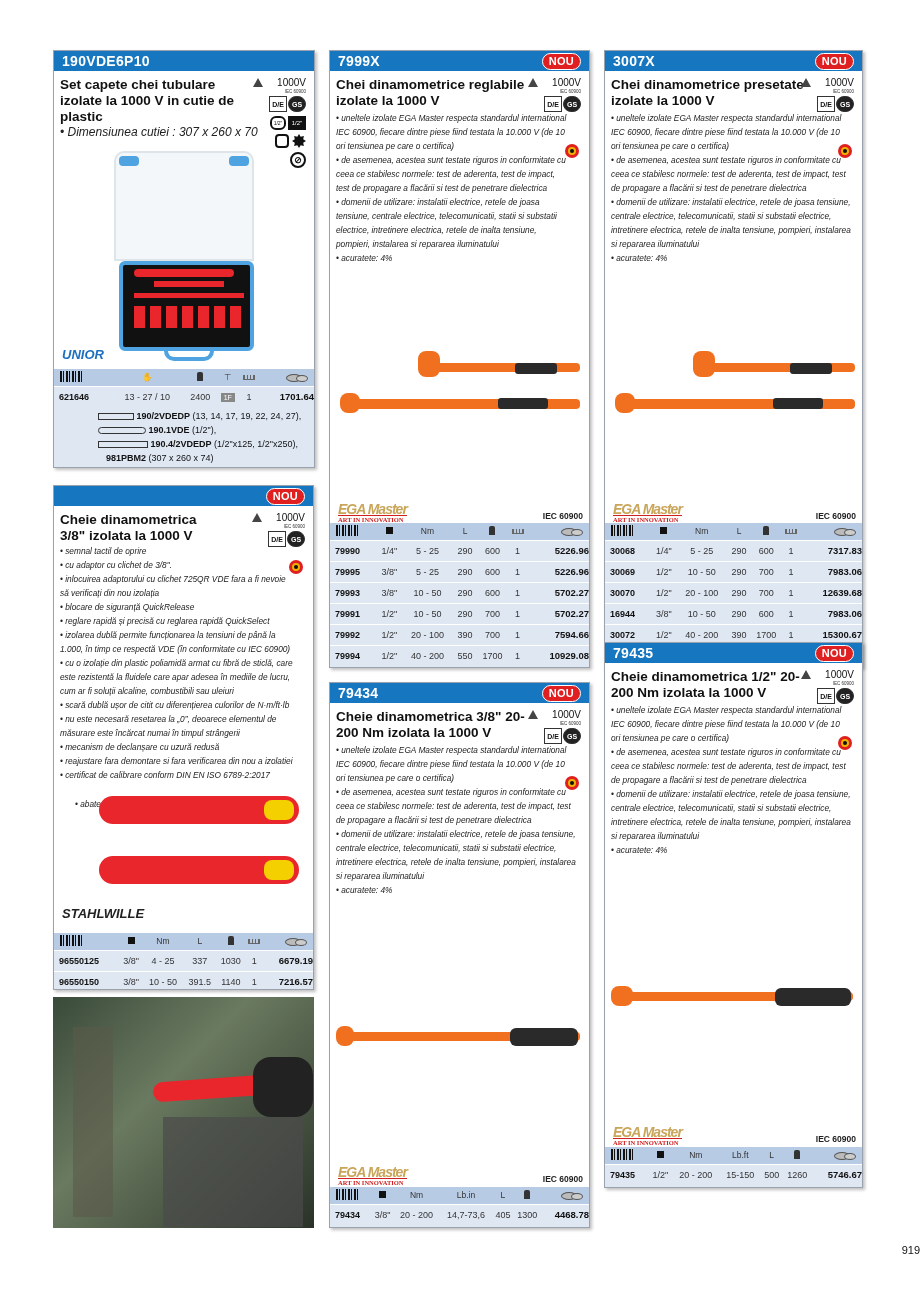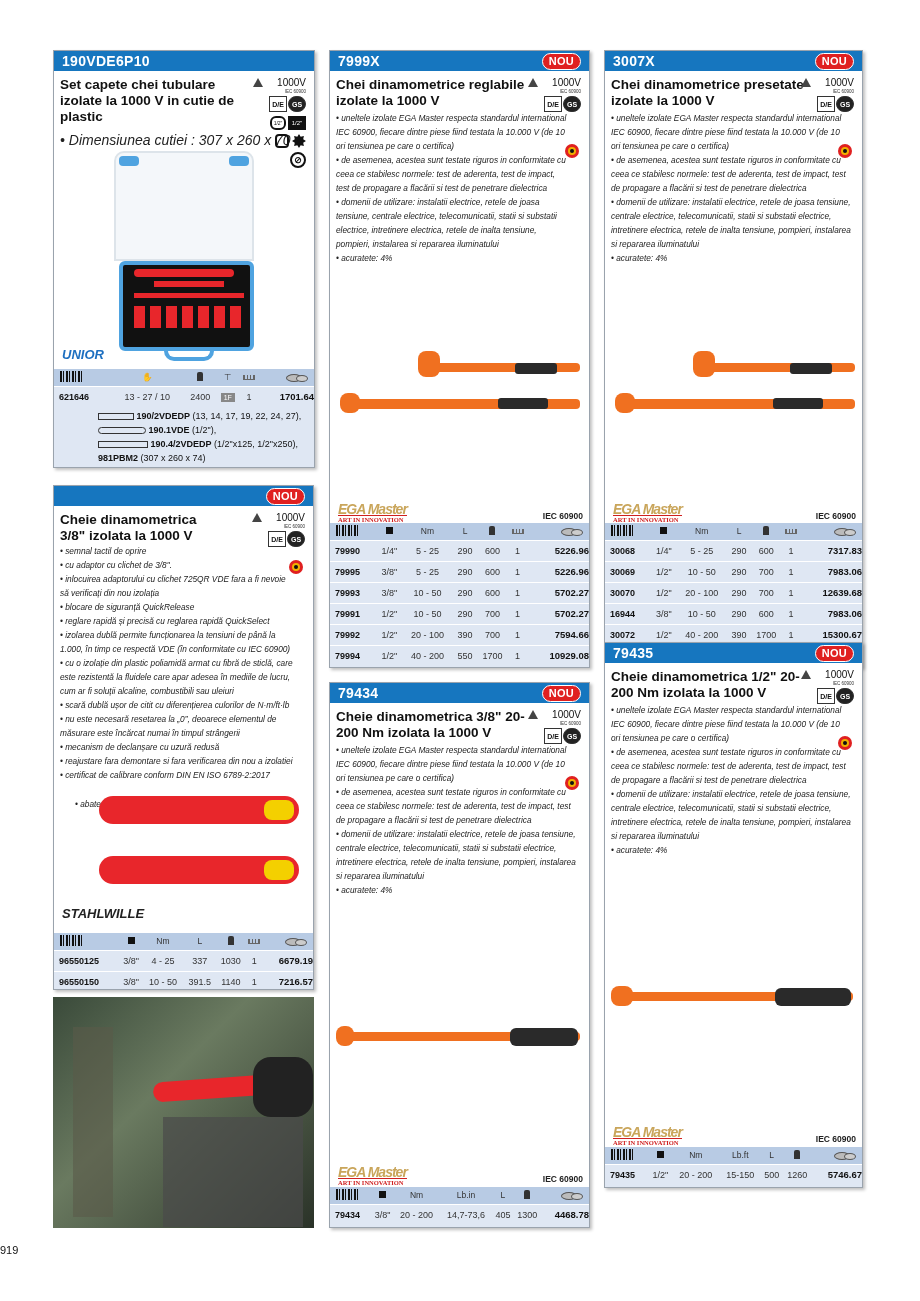--- a/index.html
+++ b/index.html
@@ -32,31 +32,31 @@
 .coins::before{content:"";position:absolute;left:0;top:3px;width:14px;height:6px;border-radius:50%;background:#bbb;border:1px solid #555}
 .coins::after{content:"";position:absolute;left:10px;top:4px;width:10px;height:5px;border-radius:50%;background:#ccc;border:1px solid #555}
 .weight{display:inline-block;width:6px;height:9px;background:#333;border-radius:2px 2px 0 0}
 .ruler{display:inline-block;width:12px;height:5px;border:1px solid #666;border-top:none;background:repeating-linear-gradient(90deg,#666 0 1px,transparent 1px 3px)}
 .egalogo{position:absolute;font-weight:bold}
 .egalogo .ega{font-size:14px;color:#c9a55a;letter-spacing:-1px;font-style:italic}
 .egalogo .art{font-family:"Liberation Serif",serif;font-size:6.5px;color:#d02020;margin-top:-2px;border-top:1px solid #d02020}
 .iecl{position:absolute;font-size:8.5px;font-weight:bold;color:#222}
 .wrench{position:absolute;background:#f07020;border-radius:4px}
 .grip{position:absolute;background:#2a2a2a;border-radius:3px}
-.pagenum{position:absolute;top:1244px;left:0;width:920px;text-align:left;font-size:11px}
+.pagenum{position:absolute;top:1244px;left:0;width:920px;text-align:right;font-size:11px}
 </style>
 </head>
 <body>
 
 <div class="card" style="left:53px;top:50px;width:262px;height:418px">
   <div class="hdr">
       <span>190VDE6P10</span>
     </div>
   <div class="title" style="width:180px">Set capete chei tubulare izolate la 1000 V in cutie de plastic</div>
-  <div class="desc" style="margin-top:8px;font-size:14px">• Dimensiunea cutiei : 307 x 260 x 70</div>
+  <div class="desc" style="margin-top:0;font-size:12px">• Dimensiunea cutiei : 307 x 260 x 70</div>
   <div class="certs">
     <div class="cert-1000">
         <span class="tri"></span>
         <span>1000V</span>
       </div>
     <div class="iec">IEC 60900</div>
     <div class="gs">
         <span>D/E</span>
         <span class="g2">GS</span>
       </div>
@@ -101,21 +101,21 @@
         <td><span style="background:#888;color:#fff;font-size:7px;padding:1px 3px">1F</span></td>
         <td>1</td>
         <td class="price">1701.64</td>
       </tr>
     </tbody>
       </table>
     <div style="padding:2px 0 0 44px;font-size:9px;line-height:14px">
       <div><span style="display:inline-block;width:36px;height:7px;border:1px solid #333;vertical-align:middle"></span> <b>190/2VDEDP</b> <span>(13, 14, 17, 19, 22, 24, 27),</span></div>
       <div><span style="display:inline-block;width:48px;height:7px;border:1px solid #333;border-radius:4px;vertical-align:middle"></span> <b>190.1VDE</b> <span>(1/2"),</span></div>
       <div><span style="display:inline-block;width:50px;height:7px;border:1px solid #333;vertical-align:middle"></span> <b>190.4/2VDEDP</b> <span>(1/2"x125, 1/2"x250),</span></div>
-      <div style="margin-left:0"><b>981PBM2</b> <span>(307 x 260 x 74)</span></div>
+      <div style="margin-left:8px"><b>981PBM2</b> <span>(307 x 260 x 74)</span></div>
     </div>
   </div>
 </div>
 
 <div class="card" style="left:329px;top:50px;width:261px;height:618px">
   <div class="hdr">
       <span>7999X</span>
       <span class="nou">NOU</span>
     </div>
   <div class="title" style="width:205px">Chei dinamometrice reglabile izolate la 1000 V</div>

